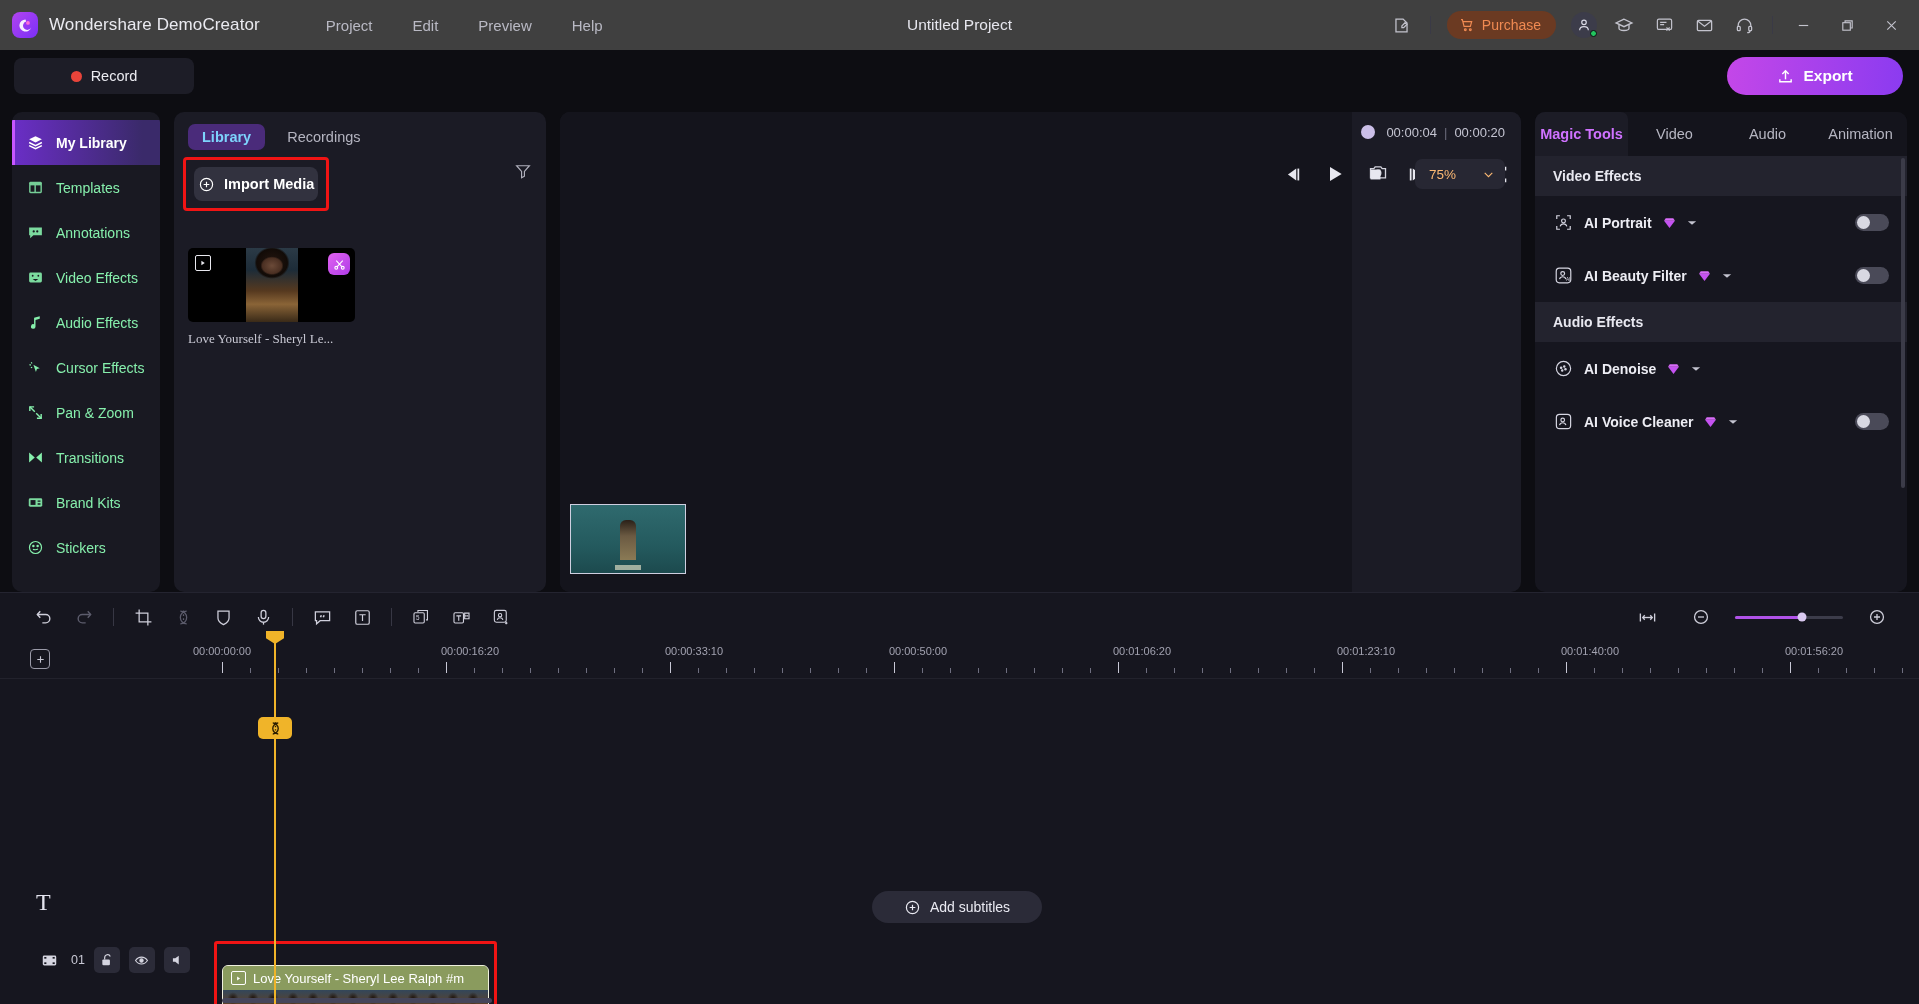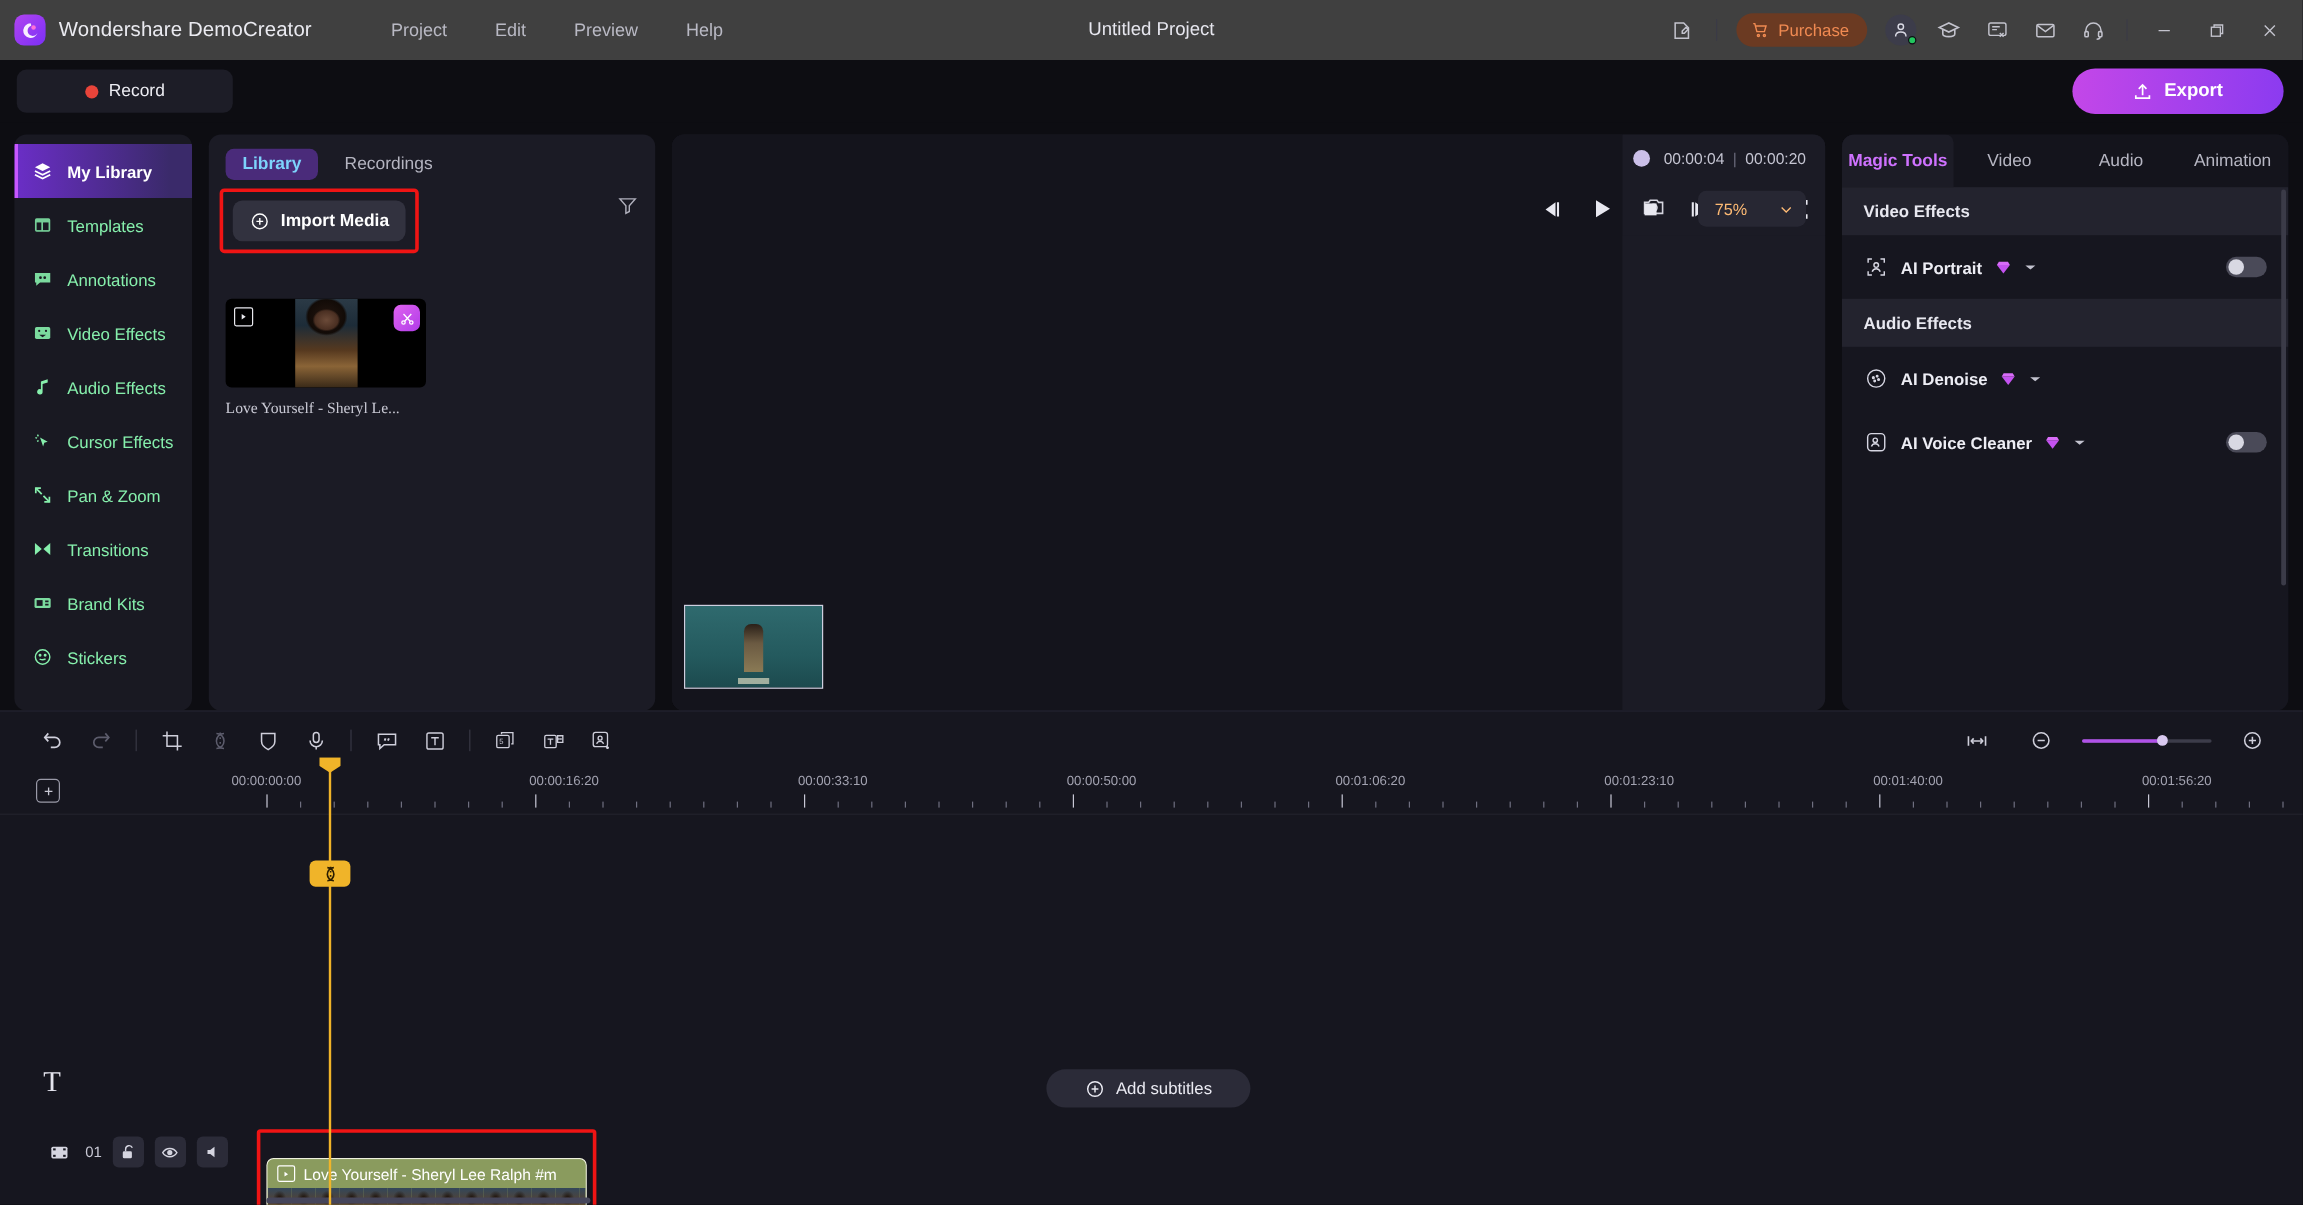--- a/index.html
+++ b/index.html
@@ -113,21 +113,21 @@
   .lib-tab {
     font-size:14.5px; padding:5px 14px; border-radius:7px; color:#b4b4c0; cursor:default;
   }
   .lib-tab.active { background:#4a2b7a; color:#7dd3fc; font-weight:bold; }
   .lib-toolrow { display:flex; align-items:center; padding: 6px 14px 0 14px; position:relative; }
   .import-hl {
     border: 3px solid #f01414; border-radius:4px; padding:7px 8px;
     position:absolute; left: 9px; top: 1px;
   }
   .import-btn {
-    background:#32323f; border-radius:8px; height:34px; padding:0 14px;
+    background:#32323f; border-radius:8px; height:34px; padding:0 4px;
     display:flex; align-items:center; gap:9px; font-size:14.5px; font-weight:bold; color:#fff;
     cursor:default;
   }
   .filter-ico { margin-left:auto; color:#b0b0bc; cursor:default; }
   .media-grid { padding: 64px 14px 0 14px; }
   .media-card { width:167px; cursor:default; }
   .media-thumb {
     width:167px; height:74px; background:#000; border-radius:5px;
     position:relative; overflow:hidden; display:flex; align-items:center; justify-content:center;
   }
@@ -668,20 +668,41 @@
           <path d="M5 2h14l3 5H2z" fill="#d86cf8"></path>
         </svg>
       <svg class="caret-sm" width="10" height="10" viewBox="0 0 12 8" fill="currentColor">
           <path d="M1 2l5 4 5-4z"></path>
         </svg>
       <span class="toggle">
           <span class="knob"></span>
         </span>
     </div>
 
+    <div class="rp-row">
+      <span class="rp-ico">
+        <svg width="19" height="19" viewBox="0 0 24 24" fill="none" stroke="currentColor" stroke-width="1.5">
+            <rect x="2.8" y="2.8" width="18.4" height="18.4" rx="4"></rect>
+            <circle cx="11" cy="9.6" r="2.4"></circle>
+            <path d="M7 16.6c.6-2.1 2.1-3 4-3s3.4.9 4 3"></path>
+            <text x="15" y="19" font-size="6" fill="currentColor" stroke="none">AI</text>
+          </svg>
+      </span>
+      <span class="rp-label">AI Beauty Filter</span>
+      <svg class="gem" viewBox="0 0 24 22">
+          <path d="M2 7h20l-10 13z" fill="#c452f0"></path>
+          <path d="M5 2h14l3 5H2z" fill="#d86cf8"></path>
+        </svg>
+      <svg class="caret-sm" width="10" height="10" viewBox="0 0 12 8" fill="currentColor">
+          <path d="M1 2l5 4 5-4z"></path>
+        </svg>
+      <span class="toggle">
+          <span class="knob"></span>
+        </span>
+    </div>
 
 
     <div class="rp-section">Audio Effects</div>
 
     <div class="rp-row">
       <span class="rp-ico">
         <svg width="19" height="19" viewBox="0 0 24 24" fill="none" stroke="currentColor" stroke-width="1.5">
             <circle cx="12" cy="12" r="9"></circle>
             <circle cx="9" cy="11" r=".9" fill="currentColor"></circle>
             <circle cx="13" cy="9.6" r=".8" fill="currentColor"></circle>

